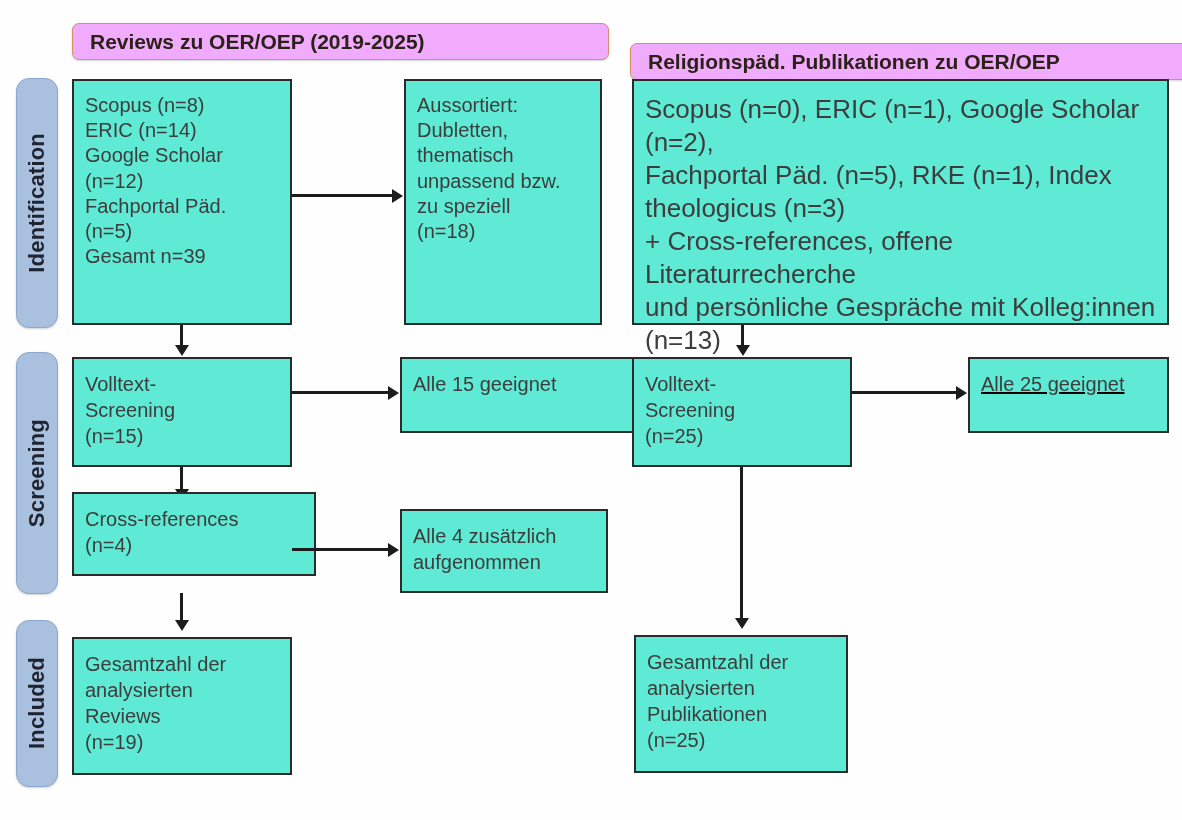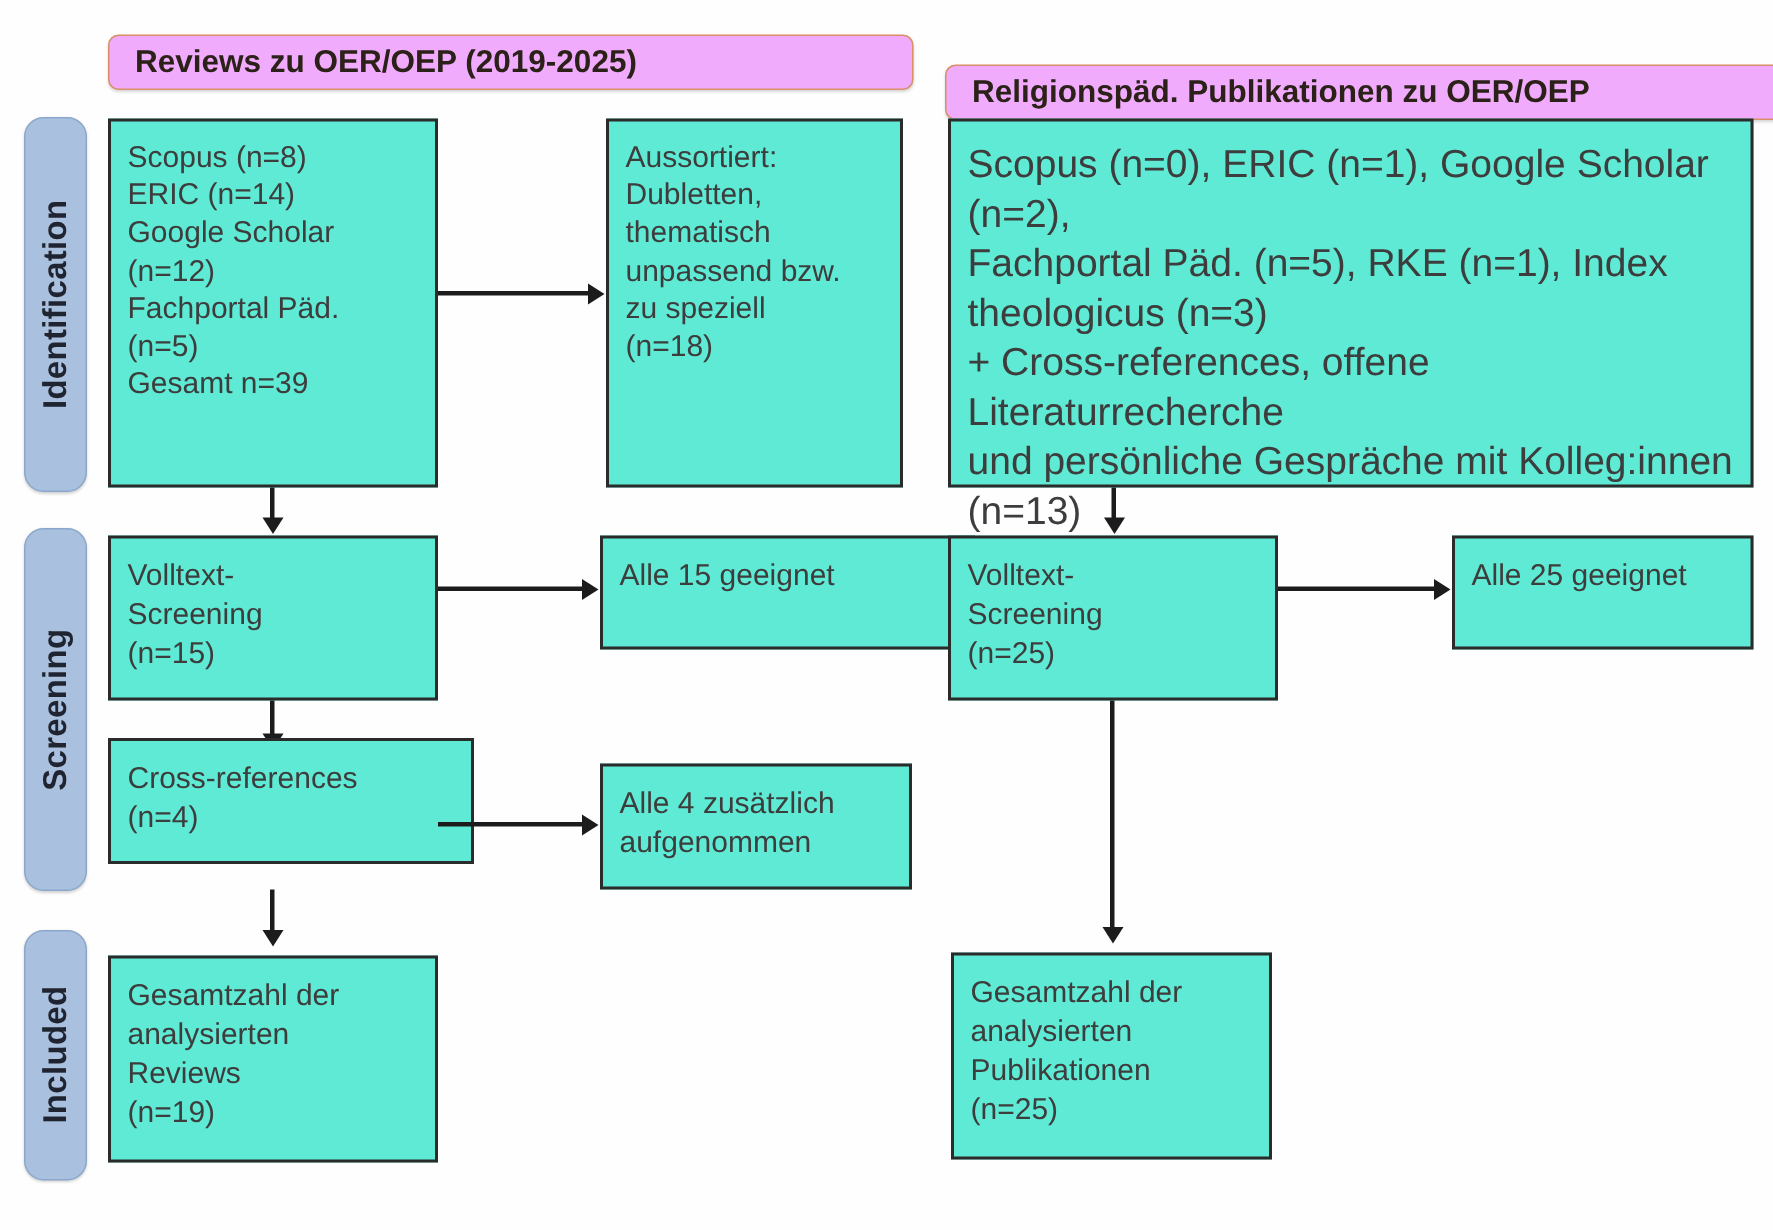--- a/index.html
+++ b/index.html
@@ -210,21 +210,21 @@
 
   <div class="conn-v" style="left:741px; top:325px; width:3px; height:22px;"></div>
   <div class="arrow-down" style="left:735.5px; top:345px;"></div>
 
   <div class="flow-box compact" style="left:632px; top:357px; width:220px; height:110px;">
     <div class="flow-box-text">Volltext-
 Screening
 (n=25)</div>
   </div>
 
-  <div class="flow-box compact" style="left:968px; top:357px; width:201px; height:76px;">
+  <div class="flow-box compact" style="left:968px; top:357px; width:201px; height:76px;text-decoration:underline;">
     <div class="flow-box-text">Alle 25 geeignet</div>
   </div>
 
   <div class="conn-h" style="left:852px; top:391px; width:104px;"></div>
   <div class="arrow-right" style="left:956px; top:385.5px;"></div>
 
   <div class="conn-v" style="left:740px; top:467px; width:3px; height:152px;"></div>
   <div class="arrow-down" style="left:734.5px; top:618px;"></div>
 
   <div class="flow-box compact" style="left:634px; top:635px; width:214px; height:138px;">

